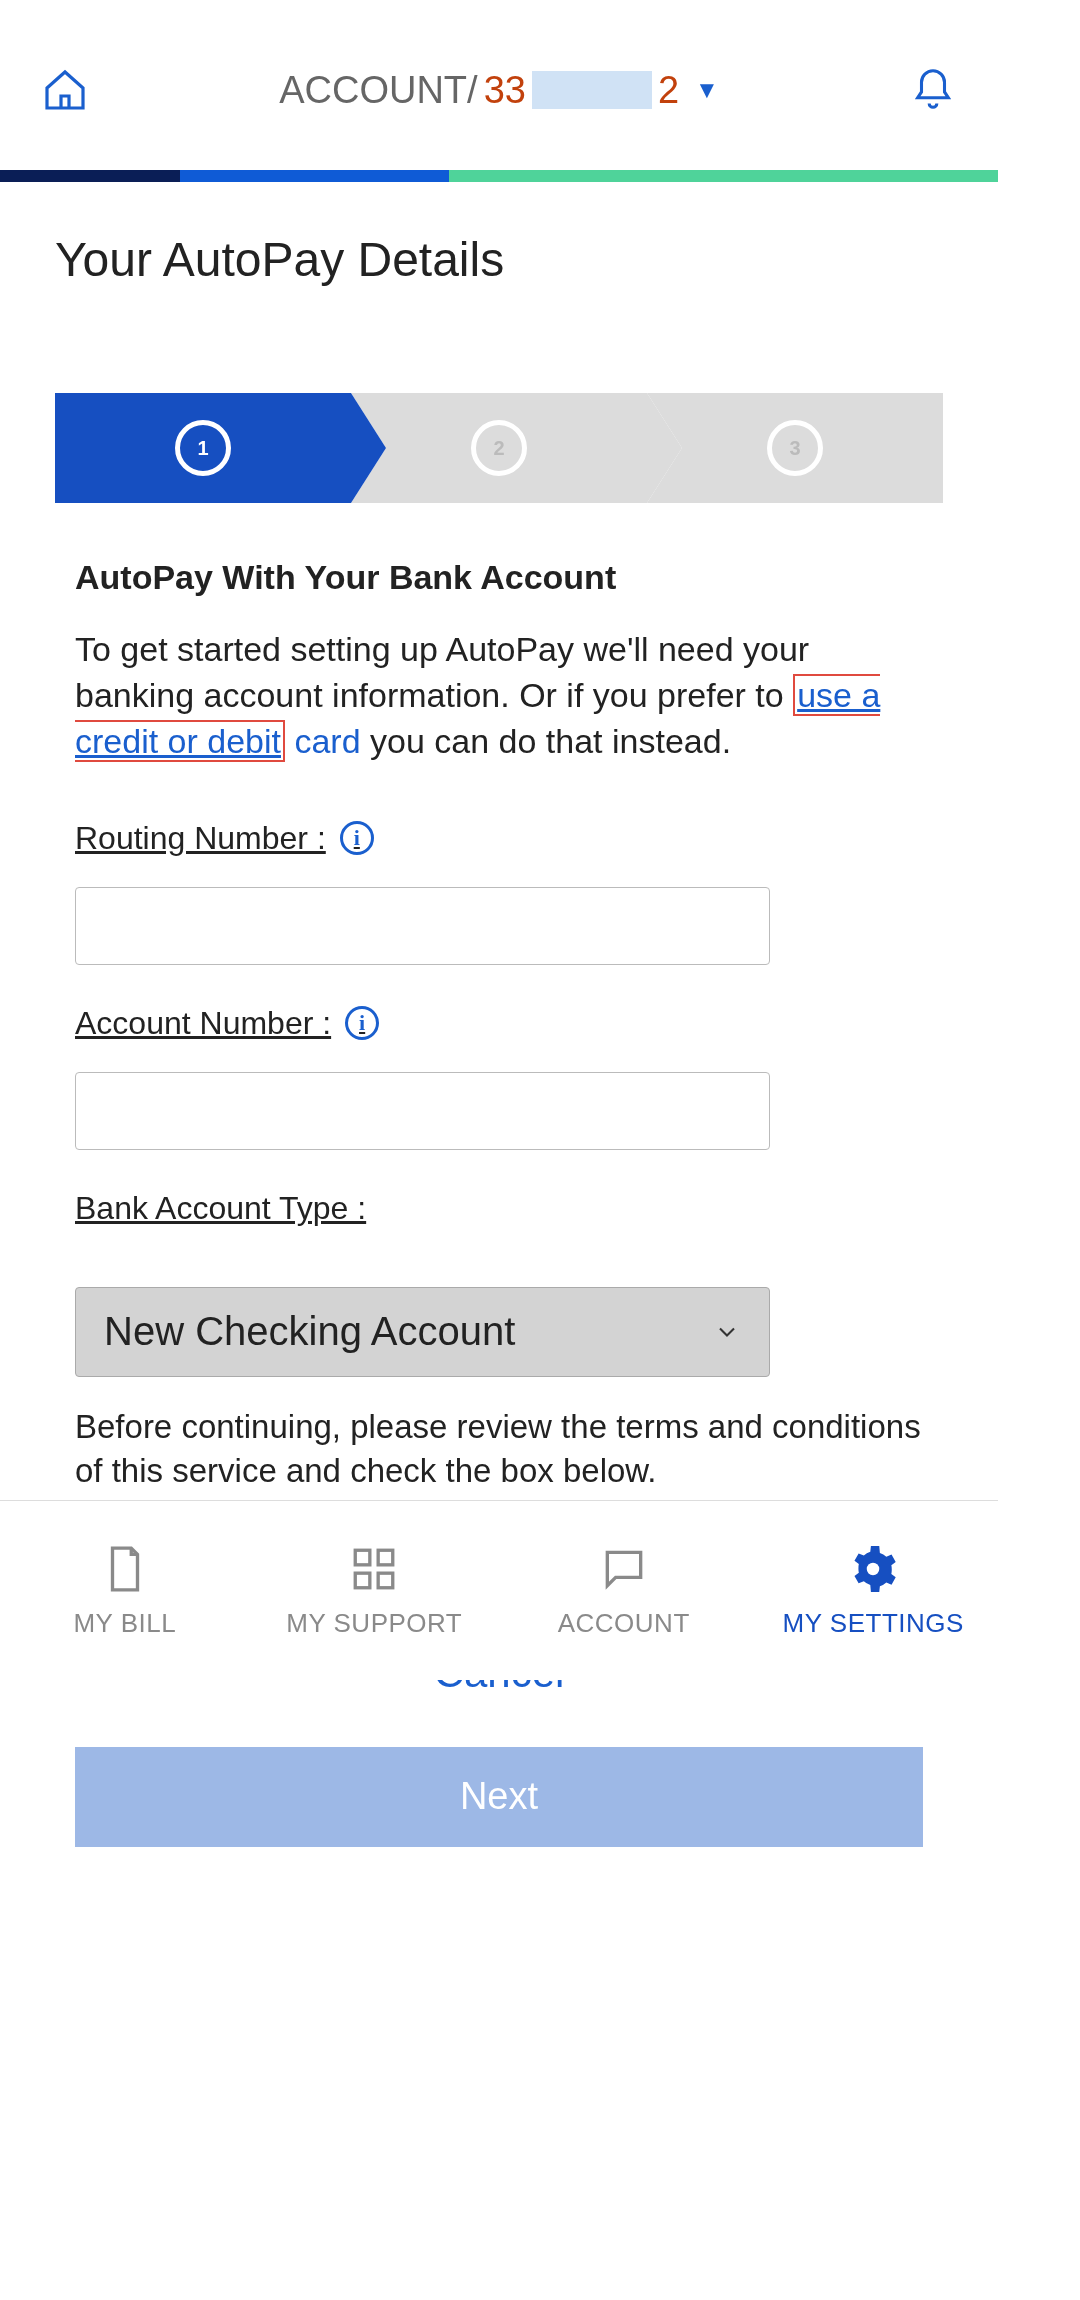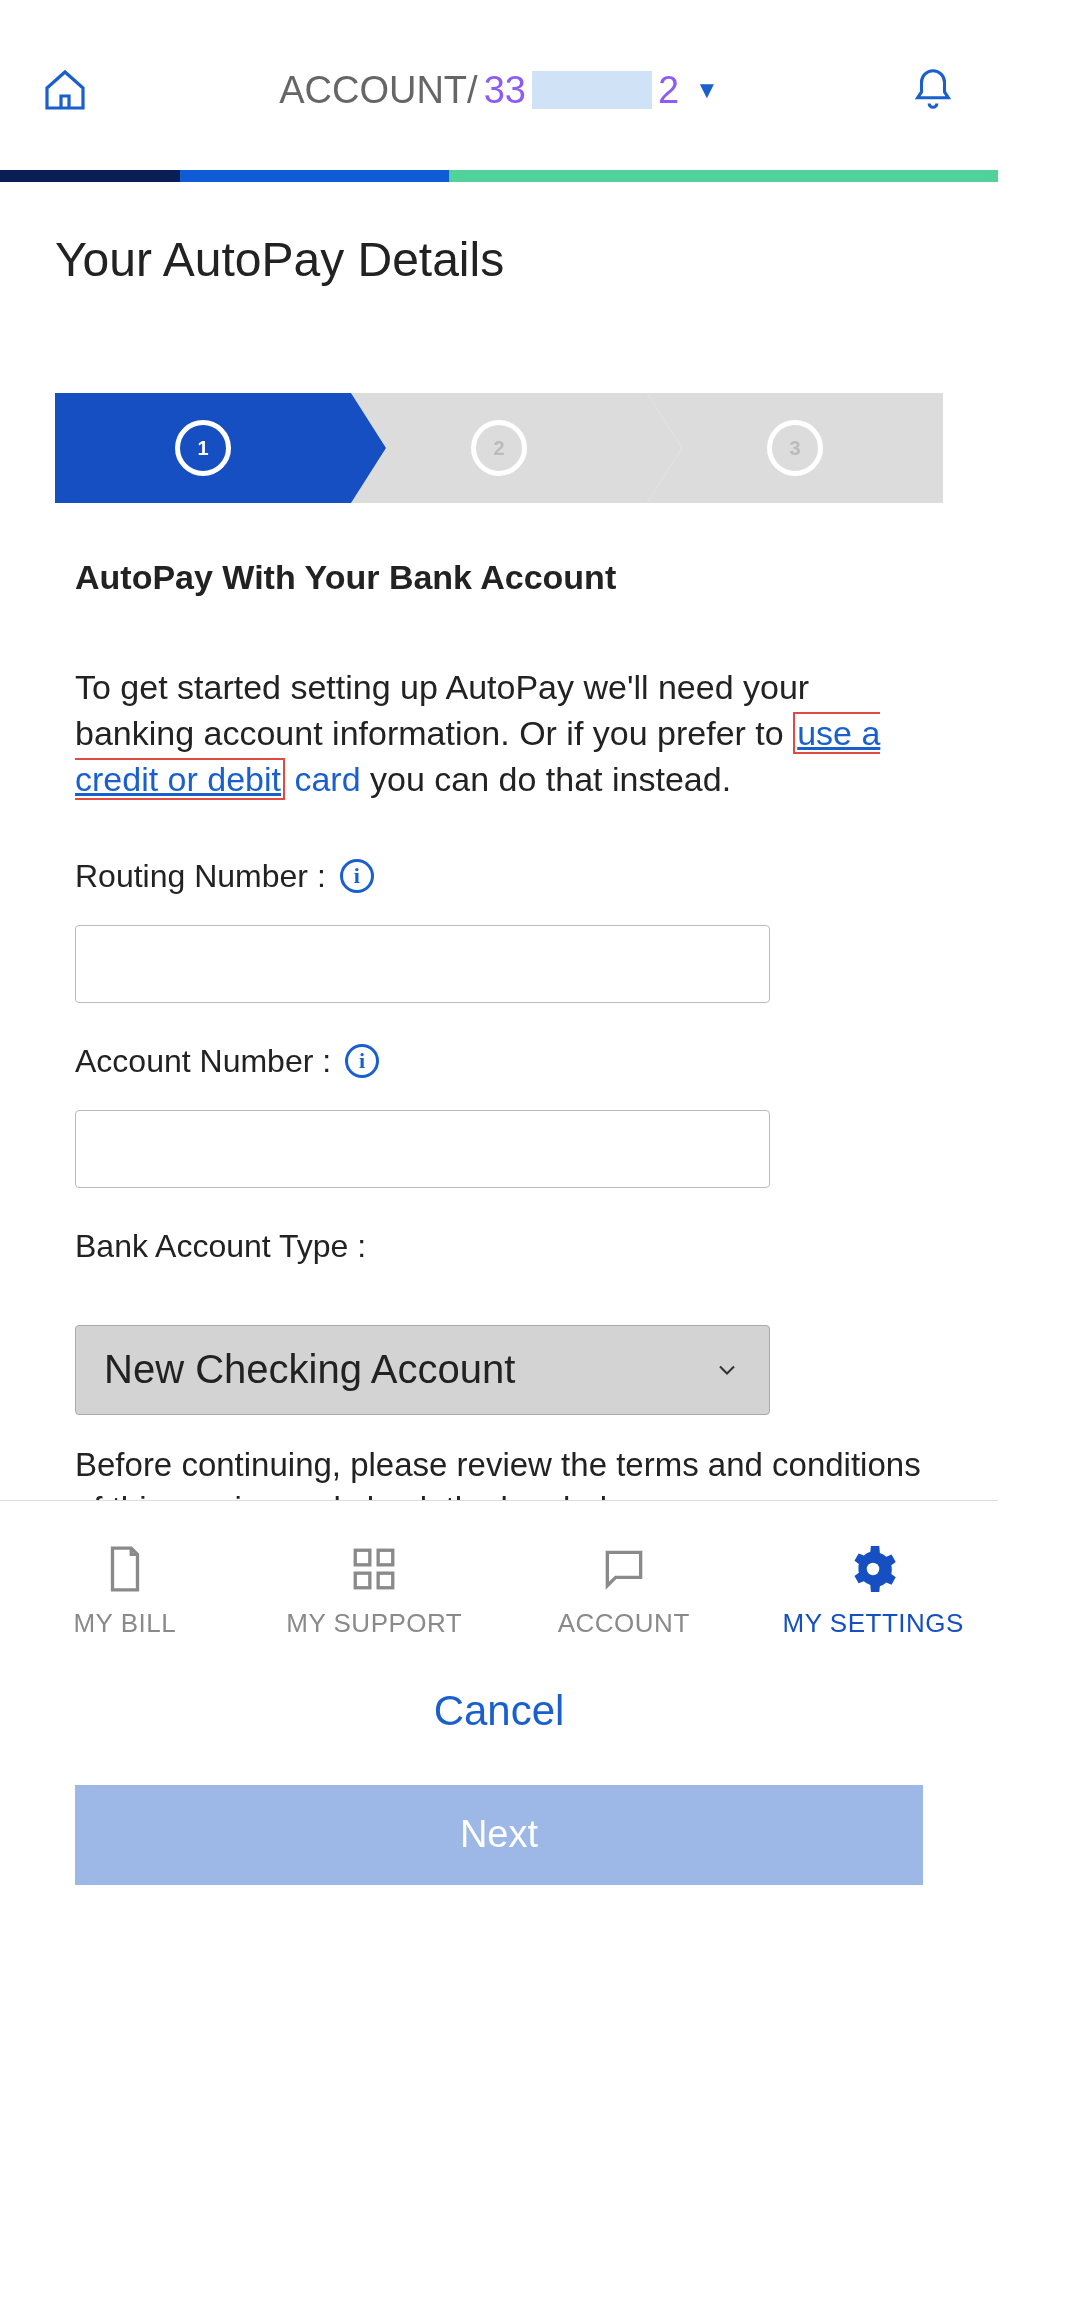--- a/index.html
+++ b/index.html
@@ -1,21 +1,21 @@
 <!DOCTYPE html>
 <html><head>
 <meta charset="utf-8">
 <style>
   * { box-sizing: border-box; margin: 0; padding: 0; }
   html, body { width: 1080px; height: 2300px; font-family: Arial, Helvetica, sans-serif; background: #fff; color: #222; }
   .header { display: flex; align-items: center; justify-content: space-between; padding: 30px 40px 20px 40px; height: 170px; }
   .home-btn { width: 50px; height: 50px; display: flex; align-items: center; justify-content: center; }
   .account-sel { display: flex; align-items: center; font-size: 38px; color: #666; gap: 6px; }
   .account-sel .masked { display: inline-block; width: 120px; height: 38px; background: #d0e2f5; vertical-align: middle; }
-  .account-sel .blue { color: #8b5cf6; }
+  .account-sel .blue { color: #c2410c; }
   .caret-down { color: #1a5fce; font-size: 24px; margin-left: 10px; }
   .bell-btn { width: 50px; height: 50px; display:flex; align-items:center; justify-content:center; }
   .progress-bar { display: flex; height: 12px; width: 100%; }
   .pb1 { background: #0a1e56; width: 18%; }
   .pb2 { background: #0f5bd6; width: 27%; }
   .pb3 { background: #4fd39a; width: 55%; }
   .content { padding: 50px 55px 0 55px; }
   .page-title { font-size: 48px; font-weight: 400; color: #222; margin-bottom: 106px; }
   .stepper { display: flex; height: 110px; margin-bottom: 55px; }
   .step { flex: 1; display: flex; align-items: center; justify-content: center; position: relative; }
@@ -32,25 +32,25 @@
     border-left: 35px solid #dcdcdc; z-index: 2;
   }
   .step-2::before, .step-3::before {
     content: ""; position: absolute; left: 0; top: 0; width: 0; height: 0;
     border-top: 55px solid transparent; border-bottom: 55px solid transparent;
     border-left: 35px solid #fff; z-index: 1;
   }
   .step-circle { width: 56px; height: 56px; border-radius: 50%; border: 5px solid #fff; display: flex; align-items: center; justify-content: center; font-size: 20px; color: #fff; font-weight: bold; position: relative; z-index: 3;}
   .step-2 .step-circle, .step-3 .step-circle { color: #bbb; border-color: #fff; }
   .form-area { padding: 0 20px; }
-  .section-title { font-size: 34px; font-weight: bold; margin-bottom: 68px; }
+  .section-title { font-size: 34px; font-weight: bold; margin-bottom: 30px; }
   .intro { font-size: 34px; line-height: 1.35; margin-bottom: 55px; }
   .intro a { color: #1a5fce; text-decoration: none; }
   .intro .boxed { border: 2px solid #e04a3f; padding: 0 2px; text-decoration: underline; }
-  .field-label { font-size: 32px; margin-bottom: 30px; display: flex; align-items: center; gap: 14px; }
+  .field-label { font-size: 32px; margin-bottom: 30px; display: flex; align-items: center; gap: 14px; text-decoration: underline; }
   .info-icon { width: 34px; height: 34px; border: 3px solid #1a5fce; border-radius: 50%; color: #1a5fce; display: inline-flex; align-items: center; justify-content: center; font-size: 22px; font-weight: bold; font-family: Georgia, serif; }
   .text-input { width: 82%; height: 78px; border: 1px solid #bbb; border-radius: 4px; font-size: 30px; padding: 0 16px; margin-bottom: 40px; background:#fff; }
   .select-box { width: 82%; height: 90px; background: #d3d3d3; border: 1px solid #aaa; border-radius: 4px; display: flex; align-items: center; justify-content: space-between; padding: 0 28px; font-size: 40px; margin-top: 60px; margin-bottom: 28px; }
   .review-text { font-size: 33px; line-height: 1.35; margin-bottom: 45px; }
   .agree-row { display: flex; align-items: center; gap: 16px; font-size: 33px; margin-bottom: 70px; }
   .checkbox { width: 40px; height: 40px; border: 2px solid #555; border-radius: 6px; background: #fff; }
   .agree-row a { color: #1a5fce; text-decoration: none; }
   .cancel-link { text-align: center; font-size: 42px; color: #1a5fce; font-weight: 500; margin-bottom: 50px; }
   .next-btn { width: 100%; height: 100px; background: #9db8e6; color: #fff; font-size: 38px; border: none; display: flex; align-items: center; justify-content: center; }
   .bottom-nav { position: absolute; bottom: 0; left: 0; right: 0; height: 180px; border-top: 1px solid #ddd; display: flex; background: #fff; margin-bottom: 620px; }

